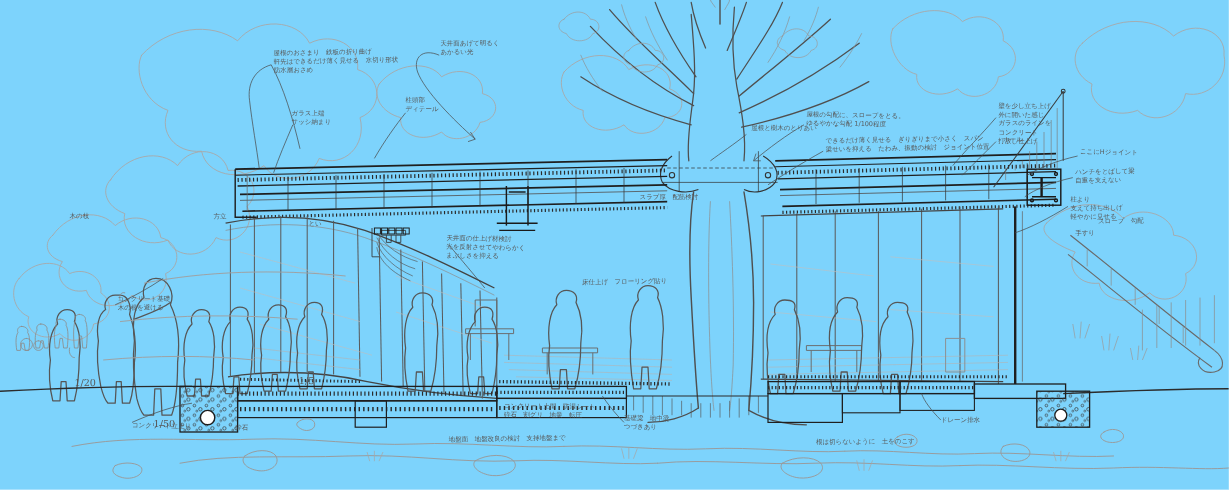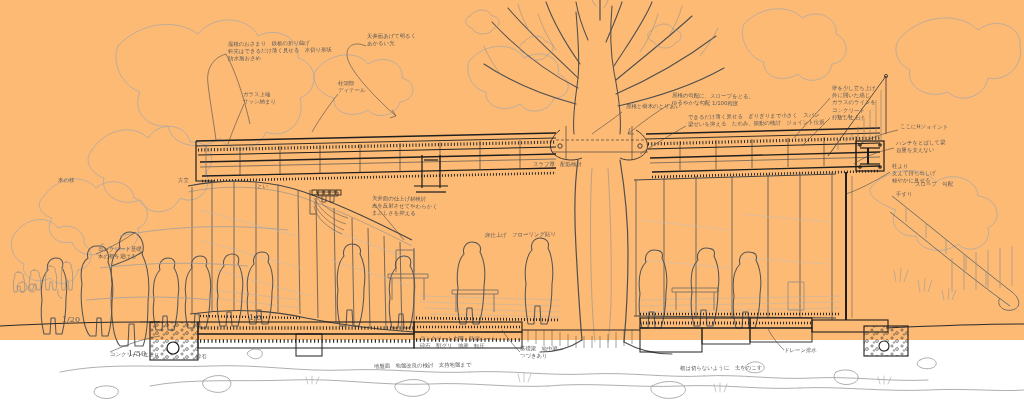--- a/index.html
+++ b/index.html
@@ -1,18 +1,18 @@
 <!DOCTYPE html>
 <html><head>
 <meta charset="utf-8">
 <style>
   html,body{margin:0;padding:0;background:#ffffff;}
   body{width:1024px;height:408px;overflow:hidden;
        font-family:"Liberation Sans",sans-serif;}
-  #stage{position:relative;width:1024px;height:340px;background:#fdba74;}
+  #stage{position:relative;width:1024px;height:408px;background:#7dd3fc;}
   #stage svg{position:absolute;left:0;top:0;}
 </style>
 </head>
 <body>
 
 <div id="stage">
 
 <svg width="1024" height="408" viewBox="0 0 1024 408">
   <defs>
     <pattern id="gravelpat" width="10" height="8" patternUnits="userSpaceOnUse">

